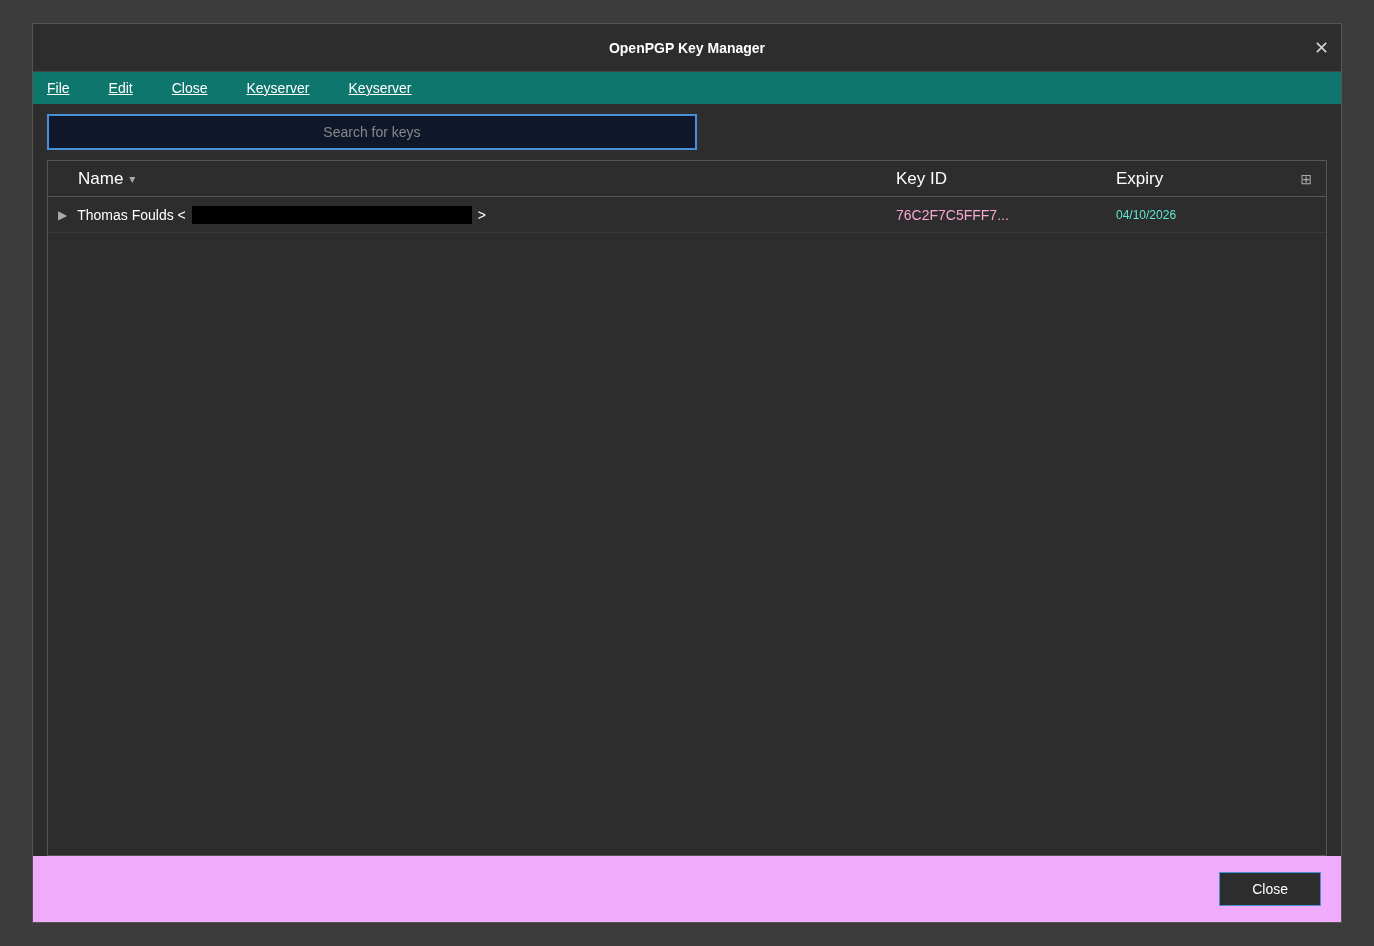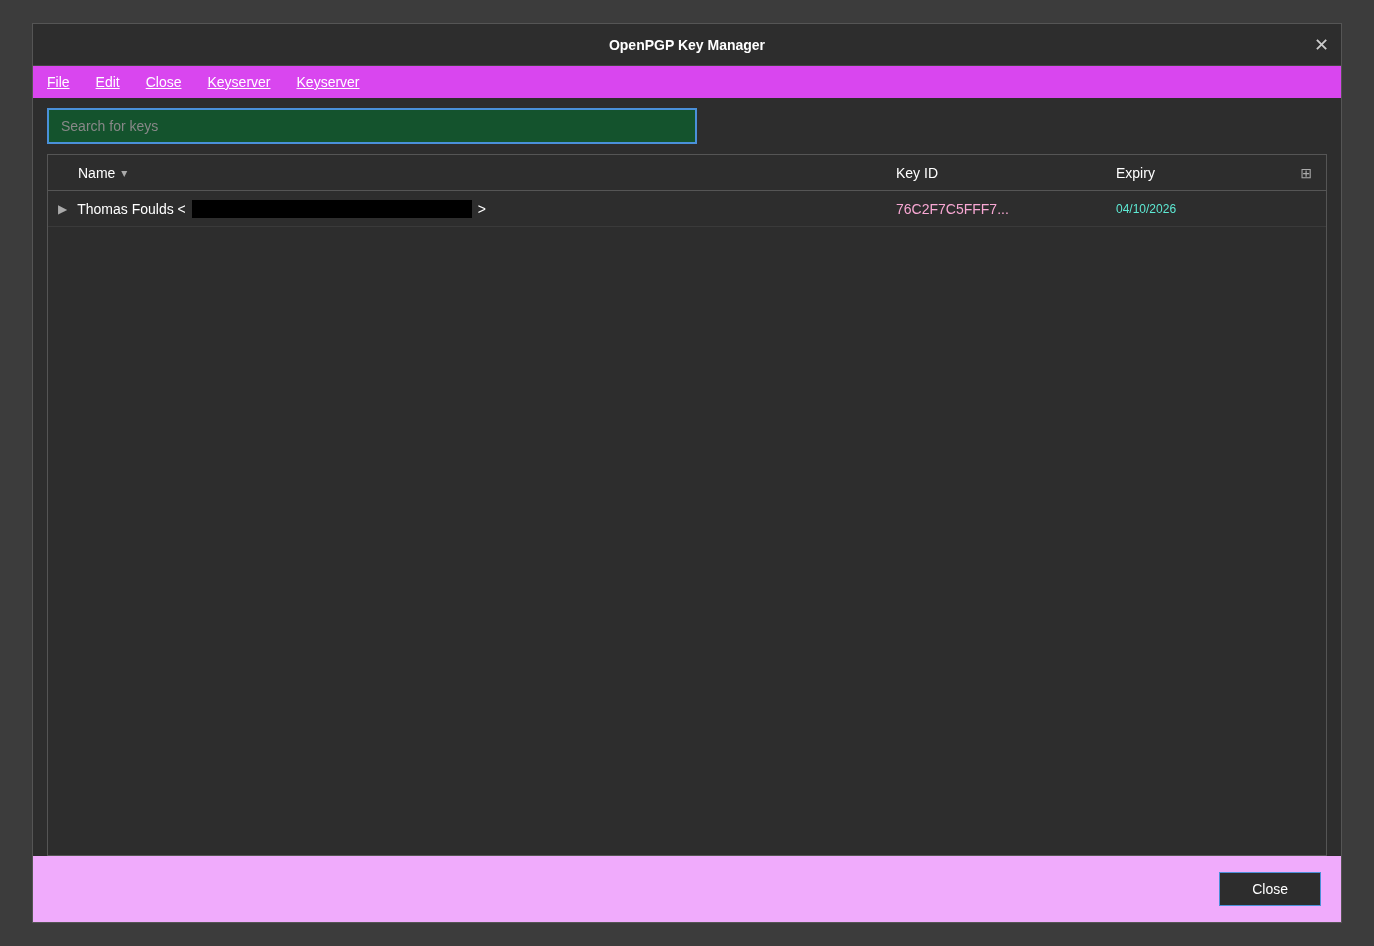--- a/index.html
+++ b/index.html
@@ -26,21 +26,21 @@
       display: flex;
       flex-direction: column;
       position: relative;
     }
 
     .title-bar {
       background: #2d2d2d;
       display: flex;
       align-items: center;
       justify-content: center;
-      height: 42px;
+      height: 48px;
       position: relative;
       border-bottom: 1px solid #444;
     }
 
     .title-bar-title {
       color: #ffffff;
       font-size: 14px;
       font-weight: bold;
     }
 
@@ -54,45 +54,46 @@
       cursor: pointer;
       background: none;
       border: none;
       line-height: 1;
     }
 
     .menu-bar {
       display: flex;
       align-items: center;
       padding: 6px 10px;
-      gap: 18px;
-      background: #d946ef;
+      gap: 31px;
+      background: #0f766e;
     }
 
     .menu-item {
       color: #ffffff;
       font-size: 14px;
       cursor: pointer;
       padding: 2px 4px;
       text-decoration: underline;
       text-decoration-style: solid;
     }
 
     .search-container {
       padding: 10px 14px;
     }
 
     .search-input {
       width: 650px;
       padding: 8px 12px;
-      background: #14532d;
+      background: #0f172a;
       border: 2px solid #4a90d9;
       color: #aaaaaa;
       font-size: 14px;
       outline: none;
+      text-align: center;
     }
 
     .search-input::placeholder {
       color: #888888;
     }
 
     .table-container {
       flex: 1;
       margin: 0 14px;
       border: 1px solid #555;
@@ -130,21 +131,21 @@
 
     .col-options {
       width: 40px;
       display: flex;
       justify-content: center;
       align-items: center;
     }
 
     .header-text {
       color: #ffffff;
-      font-size: 14px;
+      font-size: 17px;
     }
 
     .header-arrow {
       color: #aaaaaa;
       font-size: 12px;
     }
 
     .header-icon {
       color: #aaaaaa;
       font-size: 14px;

